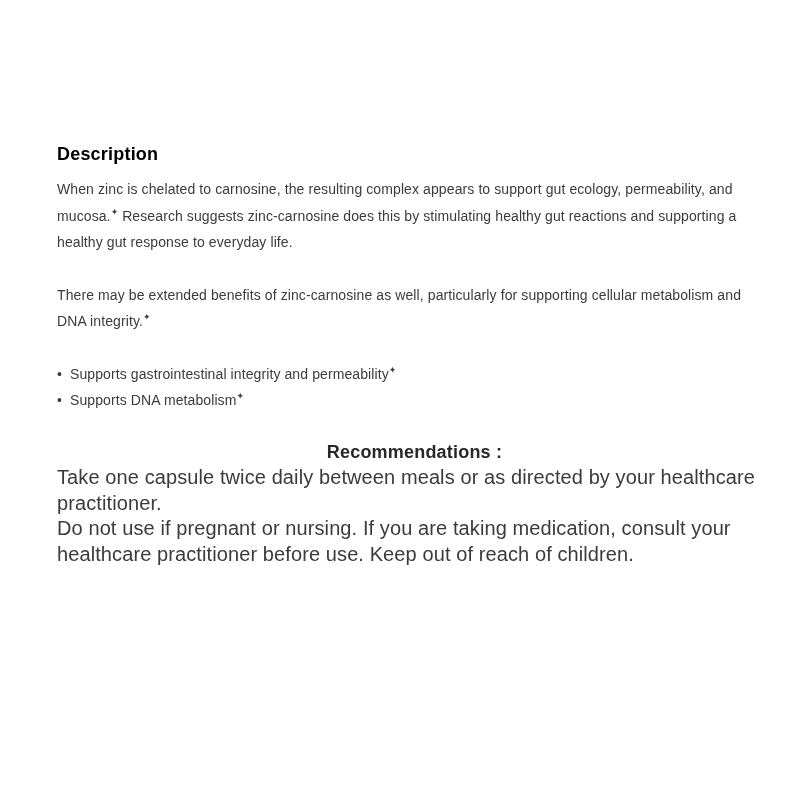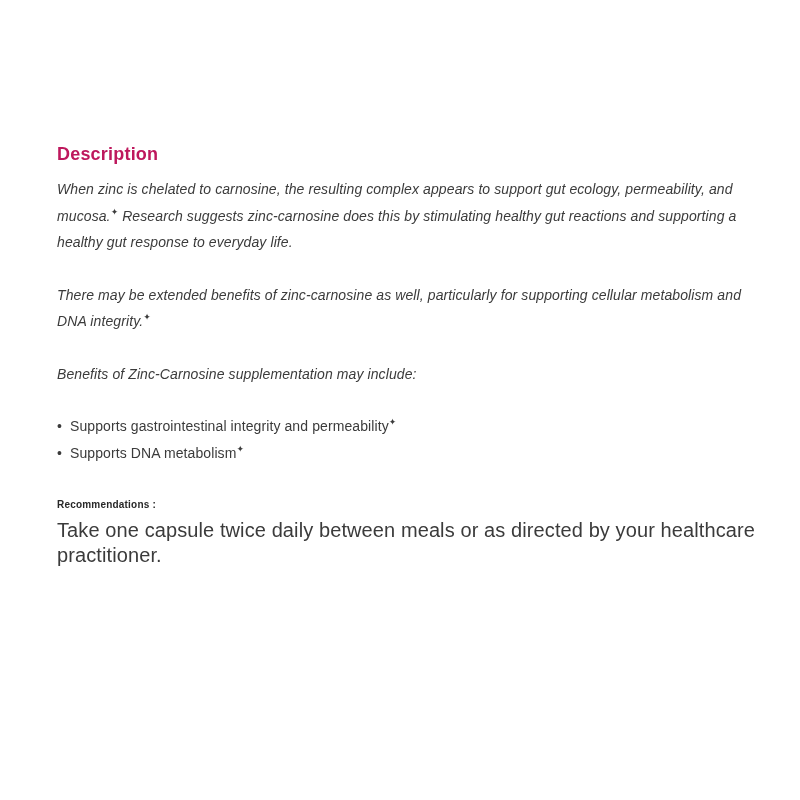--- a/index.html
+++ b/index.html
@@ -17,30 +17,29 @@
   }
   .content {
     padding: 141px 28px 0 57px;
     max-width: 715px;
     box-sizing: content-box;
   }
   .heading {
     font-size: 18px;
     line-height: 26px;
     font-weight: 700;
-    color: #be185d;
+    color: #000000;
     letter-spacing: 0.2px;
     margin: 0 0 9px 0;
   }
   .para {
     font-size: 14px;
     line-height: 26.5px;
     letter-spacing: 0.1px;
     margin: 0 0 26px 0;
-    font-style: italic;
   }
   sup.fnote {
     font-size: 9px;
     line-height: 0;
     letter-spacing: 0;
   }
   ul.benefits {
     list-style: none;
     margin: 0 0 26px 0;
     padding: 0;
@@ -56,49 +55,50 @@
     content: "\2022";
     position: absolute;
     left: 0;
     top: 0;
   }
   .rw p {
     margin: 0;
   }
   .rw .rw-label {
     font-weight: 700;
-    font-size: 10px;
+    font-size: 18px;
     line-height: 25.5px;
     color: #282828;
     letter-spacing: 0.2px;
+    text-align: center;
   }
   .rw .rw-text {
     font-size: 20px;
     line-height: 25.5px;
     letter-spacing: 0.1px;
   }
 </style>
 </head>
 <body>
 
 <main class="page">
   <section class="content">
 
     <h2 class="heading">Description</h2>
 
     <p class="para"><span>When zinc is chelated to carnosine, the resulting complex appears to support gut ecology, permeability, and mucosa.</span><sup class="fnote">✦</sup><span> Research suggests zinc-carnosine does this by stimulating healthy gut reactions and supporting a healthy gut response to everyday life.</span></p>
 
     <p class="para"><span>There may be extended benefits of zinc-carnosine as well, particularly for supporting cellular metabolism and DNA integrity.</span><sup class="fnote">✦</sup></p>
 
-    <p class="para">Benefits of Zinc-Carnosine supplementation may include:</p>
 
     <ul class="benefits">
       <li><span>Supports gastrointestinal integrity and permeability</span><sup class="fnote">✦</sup></li>
       <li><span>Supports DNA metabolism</span><sup class="fnote">✦</sup></li>
     </ul>
 
     <div class="rw">
       <p class="rw-label">Recommendations :</p>
       <p class="rw-text">Take one capsule twice daily between meals or as directed by your healthcare practitioner.</p>
+      <p class="rw-text">Do not use if pregnant or nursing. If you are taking medication, consult your healthcare practitioner before use. Keep out of reach of children.</p>
     </div>
 
   </section>
 </main>
 
 </body></html>

